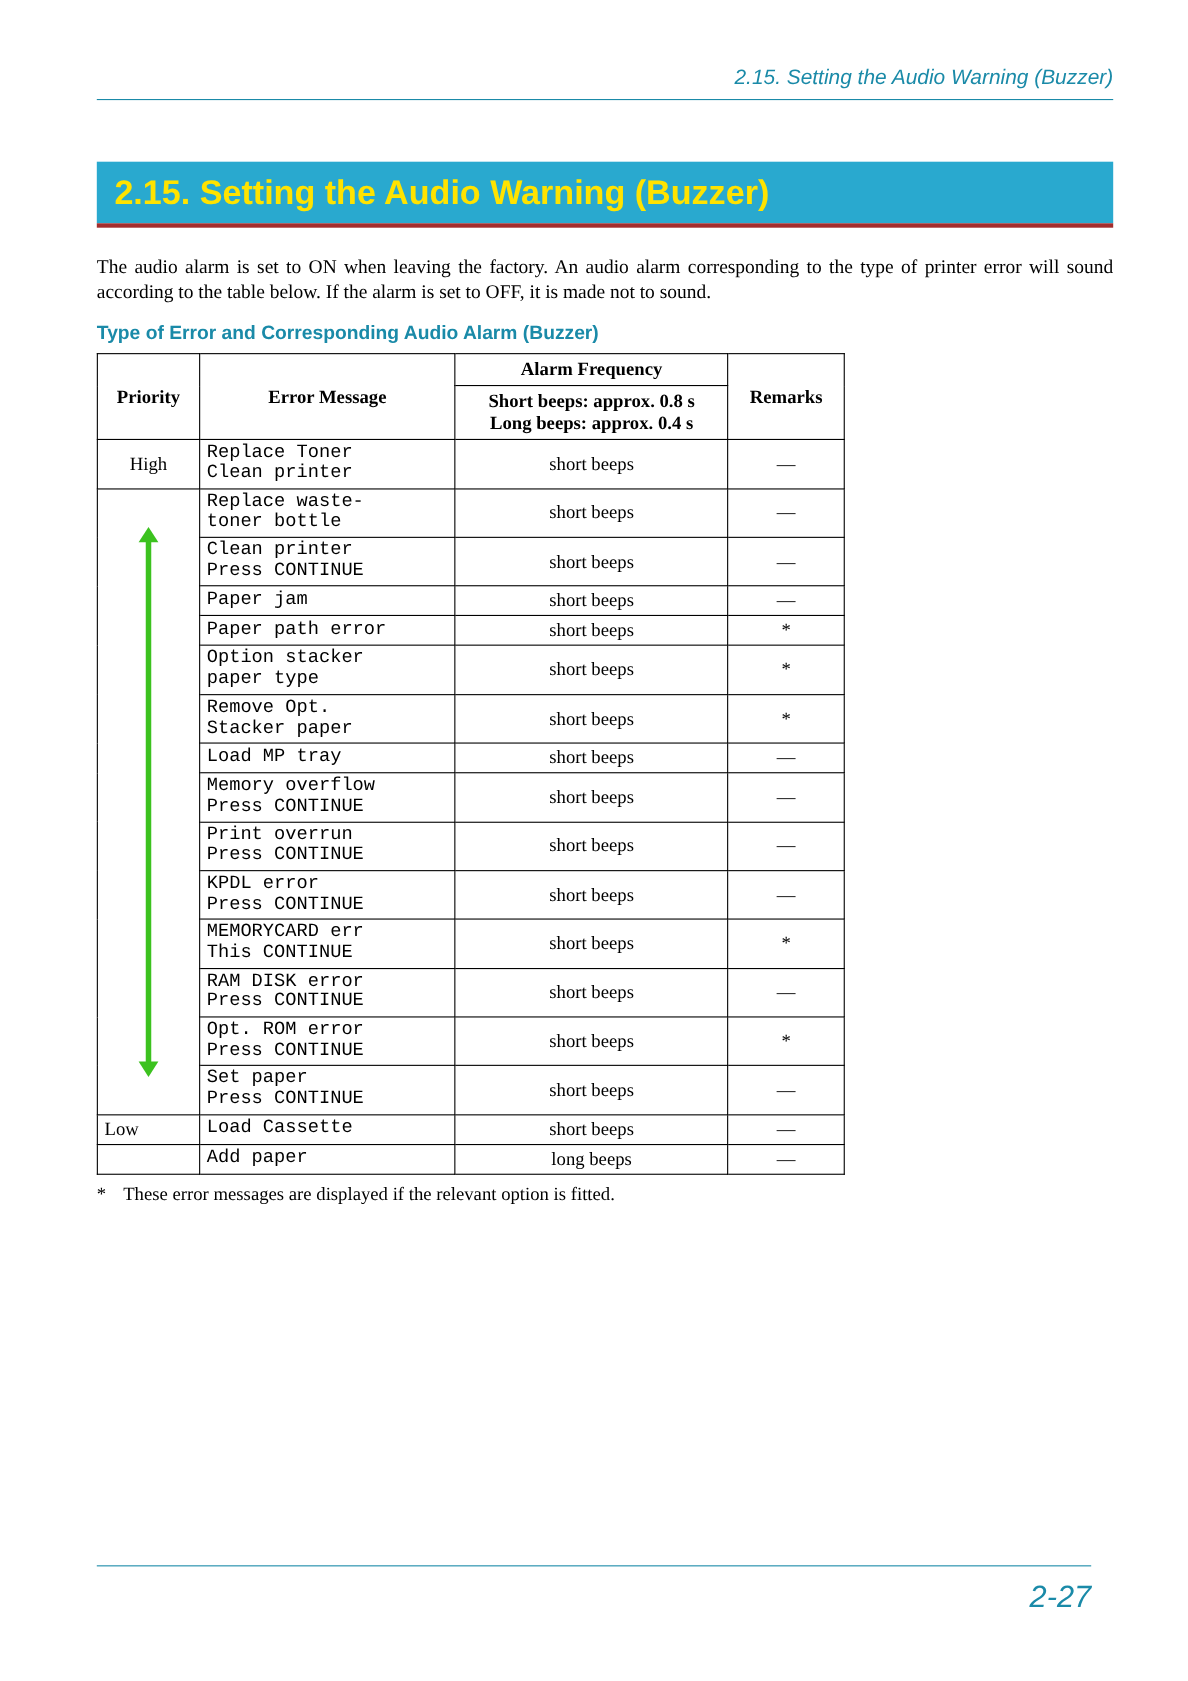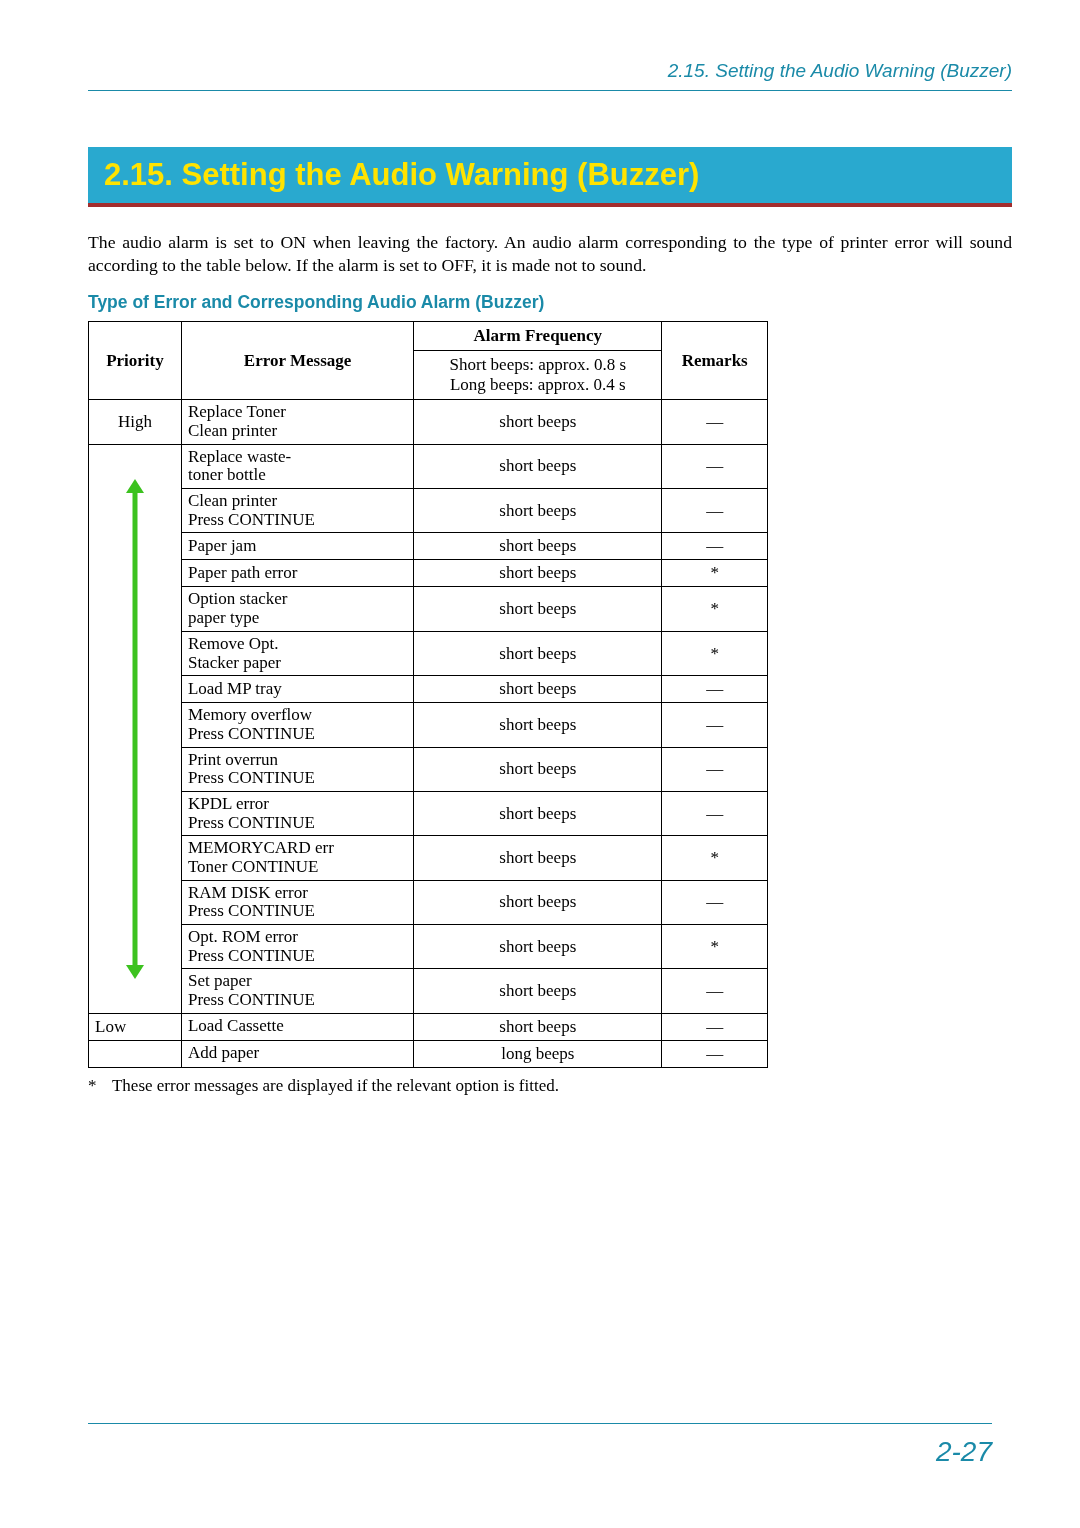--- a/index.html
+++ b/index.html
@@ -13,21 +13,21 @@
   .para { font-size: 17.7px; line-height: 1.28; margin-bottom: 10px; text-align: justify; }
   .subhead { color: #1a8aa8; font-weight: bold; font-size: 17.5px; margin: 16px 0 8px 0; font-family: Verdana, Geneva, sans-serif; }
   table.errtab { border-collapse: collapse; width: 680px; margin: 0 0 8px 0; }
   table.errtab th, table.errtab td { border: 1px solid #000; font-size: 17px; vertical-align: middle; }
   table.errtab th { font-weight: bold; text-align: center; padding: 4px 6px; }
   table.errtab td { padding: 3px 6px; }
   .col-priority { width: 88px; }
   .col-msg { width: 220px; }
   .col-alarm { width: 235px; }
   .col-remarks { width: 100px; text-align: center; }
-  .mono { font-family: Liberation Serif, serif; font-size: 17px; white-space: pre-line; line-height: 1.1; }
+  .mono { font-family: Liberation Mono, monospace; font-size: 17px; white-space: pre-line; line-height: 1.1; }
   .center { text-align: center; }
   .priority-cell { position: relative; vertical-align: top !important; }
   .arrow-wrap { position: absolute; left: 50%; transform: translateX(-50%); top: 34px; bottom: 34px; width: 14px; }
   .arrow-line { position: absolute; top: 10px; bottom: 10px; left: 50%; width: 5px; background: #3cc21f; transform: translateX(-50%); }
   .arrow-head-up { position: absolute; top: 0; left: 50%; transform: translateX(-50%); width: 0; height: 0; border-left: 9px solid transparent; border-right: 9px solid transparent; border-bottom: 14px solid #3cc21f; }
   .arrow-head-down { position: absolute; bottom: 0; left: 50%; transform: translateX(-50%); width: 0; height: 0; border-left: 9px solid transparent; border-right: 9px solid transparent; border-top: 14px solid #3cc21f; }
   .high-label { text-align: center; padding-top: 4px; }
   .low-label { text-align: left; padding-bottom: 4px; }
   .footnote { font-size: 17px; margin-top: 4px; }
   .footnote-star { display: inline-block; width: 20px; }
@@ -52,21 +52,21 @@
 
   <table class="errtab">
     <thead>
       <tr>
         <th rowspan="2" class="col-priority">Priority</th>
         <th rowspan="2" class="col-msg">Error Message</th>
         <th class="col-alarm">Alarm Frequency</th>
         <th rowspan="2" class="col-remarks">Remarks</th>
       </tr>
       <tr>
-        <th class="col-alarm" style="white-space:pre-line; font-weight:normal;">Short beeps: approx. 0.8 s
+        <th class="col-alarm" style="white-space:pre-line; font-weight:bold;">Short beeps: approx. 0.8 s
 Long beeps: approx. 0.4 s</th>
       </tr>
     </thead>
     <tbody id="tbody">
     <tr>
           <td class="col-priority high-label">High</td>
           <td class="col-msg mono">Replace Toner
 Clean printer</td>
           <td class="col-alarm center">short beeps</td>
           <td class="col-remarks center">—</td>
@@ -130,21 +130,21 @@
           <td class="col-remarks center">—</td>
         </tr>
         <tr>
           <td class="col-msg mono">KPDL error
 Press CONTINUE</td>
           <td class="col-alarm center">short beeps</td>
           <td class="col-remarks center">—</td>
         </tr>
         <tr>
           <td class="col-msg mono">MEMORYCARD err
-Toner CONTINUE</td>
+This CONTINUE</td>
           <td class="col-alarm center">short beeps</td>
           <td class="col-remarks center">*</td>
         </tr>
         <tr>
           <td class="col-msg mono">RAM DISK error
 Press CONTINUE</td>
           <td class="col-alarm center">short beeps</td>
           <td class="col-remarks center">—</td>
         </tr>
         <tr>

